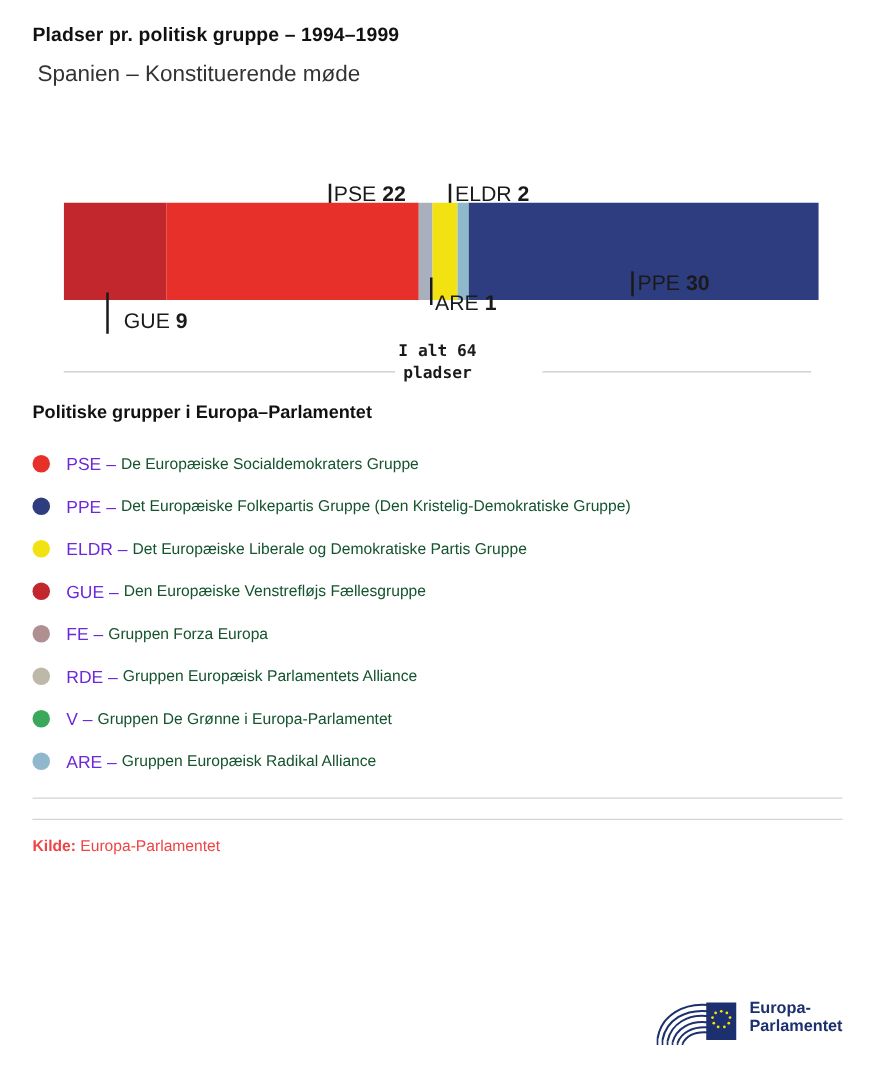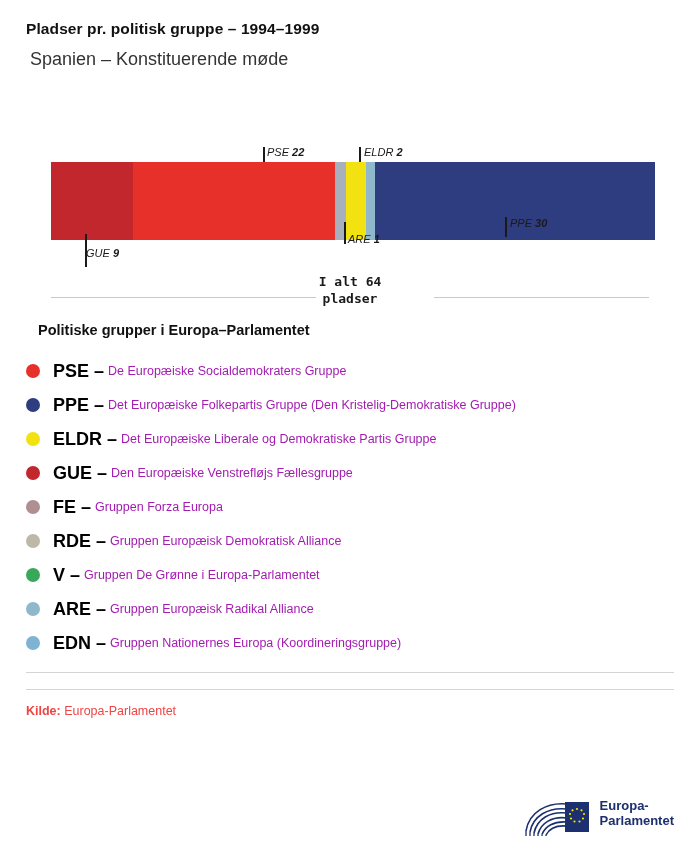--- a/index.html
+++ b/index.html
@@ -47,24 +47,23 @@
     top: 40px;
     width: 604px;
     height: 78px;
     display: flex;
     overflow: hidden;
   }
   .seg { height: 100%; }
 
   .callout {
     position: absolute;
-    font-size: 11px;
+    font-size: 17px;
     color: #1a1a1a;
     white-space: nowrap;
-    font-style: italic;
   }
   .callout .code { font-weight: normal; }
   .callout .num { font-weight: bold; }
   .tick {
     position: absolute;
     width: 2px;
     background: #1a1a1a;
   }
 
   .total-row {
@@ -91,48 +90,48 @@
     line-height: 1.28;
     top: 0;
   }
 
   
   .legend-title {
     font-size: 14.5px;
     font-weight: bold;
     color: #111;
     margin-top: 2px;
-    margin-left: 12px;
+    margin-left: 0px;
   }
   .legend {
     margin-top: 16px;
   }
   .legend-item {
     display: flex;
     align-items: center;
     height: 34px;
   }
   .dot {
     width: 14px;
     height: 14px;
     border-radius: 50%;
     margin-left: 0px;
     margin-right: 13px;
     flex: 0 0 auto;
   }
   .legend-code {
-    font-size: 18px;
-    font-weight: bold;
-    color: #000000;
+    font-size: 14px;
+    font-weight: normal;
+    color: #6d28d9;
     margin-right: 4px;
     white-space: nowrap;
   }
   .legend-label {
     font-size: 12.5px;
-    color: #a21caf;
+    color: #14532d;
     white-space: nowrap;
   }
 
   
   .rule {
     height: 1px;
     background: #d4d4d4;
     margin-top: 12px;
   }
   .footnote {
@@ -199,21 +198,21 @@
     <div class="bar">
       <div class="seg" style="width:13.6%; background:#c1272d;"></div>
       <div class="seg" style="width:33.4%; background:#e8302a;"></div>
       <div class="seg" style="width:1.8%; background:#a9b0bd;"></div>
       <div class="seg" style="width:3.4%; background:#f2e211;"></div>
       <div class="seg" style="width:1.5%; background:#8fb8cc;"></div>
       <div class="seg" style="width:46.3%; background:#2e3d7f;"></div>
     </div>
 
     <div class="tick" style="left:59px; top:112px; height:33px;"></div>
-    <div class="callout" style="left:60px; top:125px;">
+    <div class="callout" style="left:73px; top:125px;">
       <span class="code">GUE</span>
       <span class="num">9</span>
     </div>
 
     <div class="tick" style="left:318px; top:100px; height:22px;"></div>
     <div class="callout" style="left:322px; top:111px;">
       <span class="code">ARE</span>
       <span class="num">1</span>
     </div>
 
@@ -263,40 +262,35 @@
 
     <div class="legend-item">
       <span class="dot" style="background:#b08f93;"></span>
       <span class="legend-code">FE –</span>
       <span class="legend-label">Gruppen Forza Europa</span>
     </div>
 
     <div class="legend-item">
       <span class="dot" style="background:#bdb8a8;"></span>
       <span class="legend-code">RDE –</span>
-      <span class="legend-label">Gruppen Europæisk Demokratisk Alliance</span>
+      <span class="legend-label">Gruppen Europæisk Parlamentets Alliance</span>
     </div>
 
     <div class="legend-item">
       <span class="dot" style="background:#3aa85a;"></span>
       <span class="legend-code">V –</span>
       <span class="legend-label">Gruppen De Grønne i Europa-Parlamentet</span>
     </div>
 
     <div class="legend-item">
       <span class="dot" style="background:#8fb8cc;"></span>
       <span class="legend-code">ARE –</span>
       <span class="legend-label">Gruppen Europæisk Radikal Alliance</span>
     </div>
 
-    <div class="legend-item">
-      <span class="dot" style="background:#7fb3d3;"></span>
-      <span class="legend-code">EDN –</span>
-      <span class="legend-label">Gruppen Nationernes Europa (Koordineringsgruppe)</span>
-    </div>
 
   </div>
 
   <div class="rule"></div>
   <div class="rule2"></div>
   <div class="source">
     <b>Kilde:</b>
     <span>Europa-Parlamentet</span>
   </div>
 

